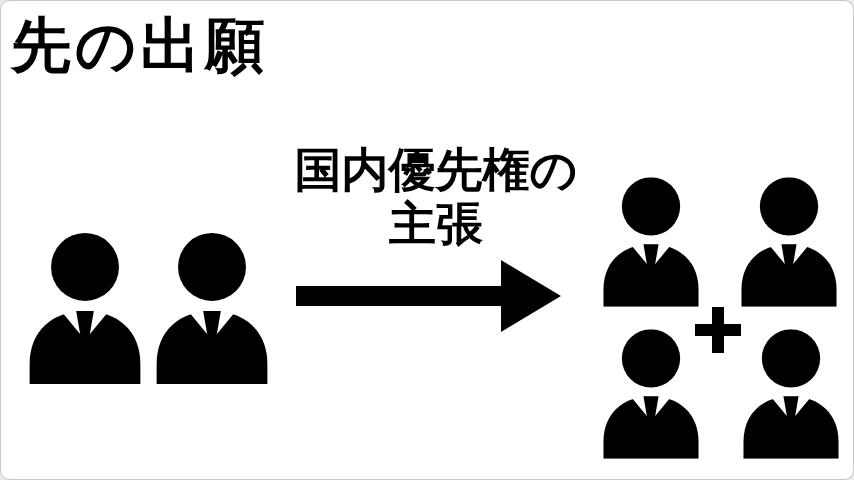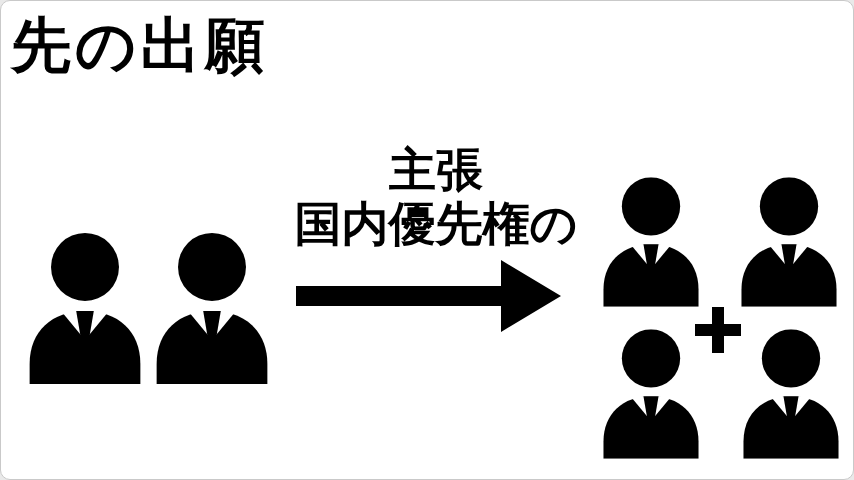--- a/index.html
+++ b/index.html
@@ -85,22 +85,22 @@
     </symbol>
   </defs>
 </svg>
 
 <div class="canvas">
 
   <div class="title left">先の出願</div>
 
 
   <div class="arrow-label">
+    <div>国内優先権の</div>
     <div>主張</div>
-    <div>国内優先権の</div>
   </div>
 
   <svg class="arrow" viewBox="0 0 265 72">
     <polygon points="0,26 205,26 205,0 265,36 205,72 205,46 0,46" fill="#000"></polygon>
   </svg>
 
   <svg class="person pl pl1" viewBox="0 0 100 120">
       <use href="#person-symbol"></use>
     </svg>
   <svg class="person pl pl2" viewBox="0 0 100 120">

